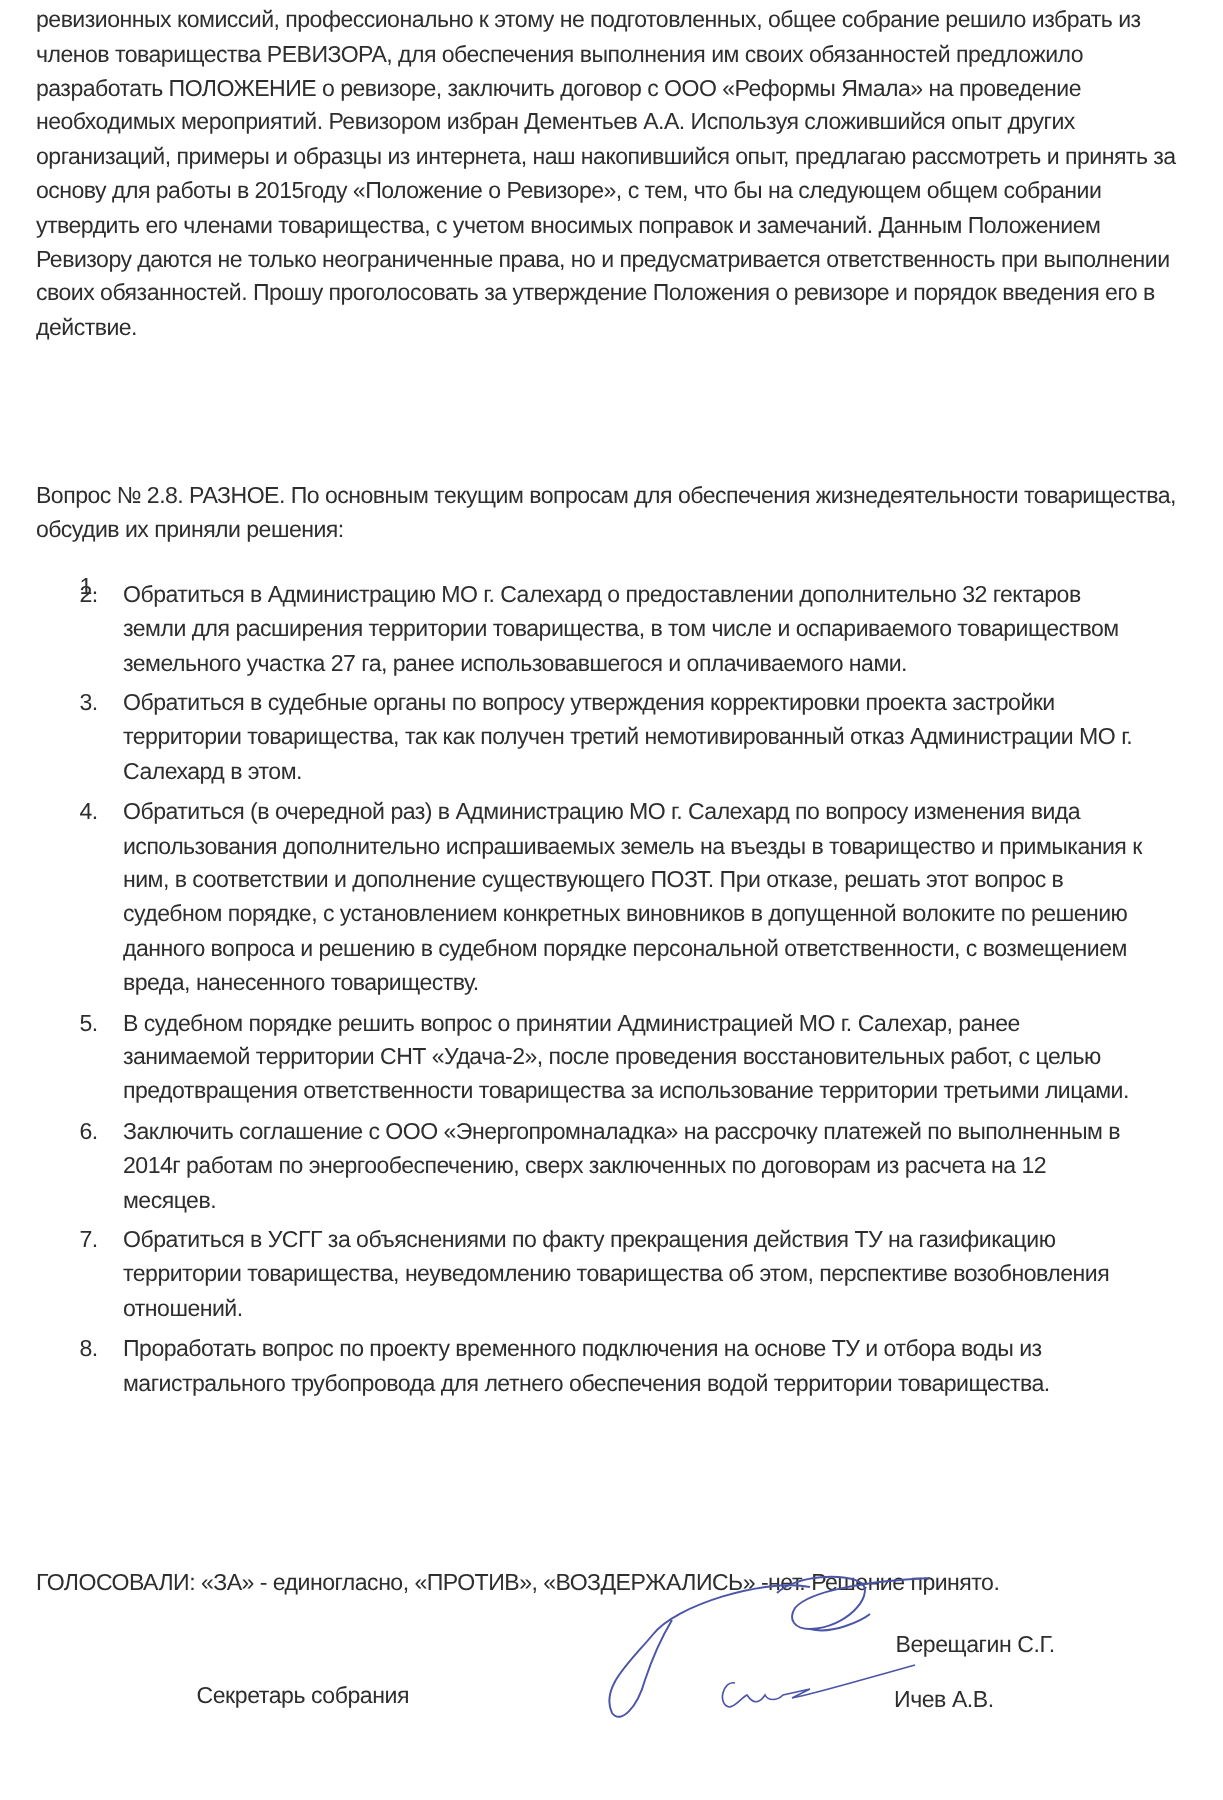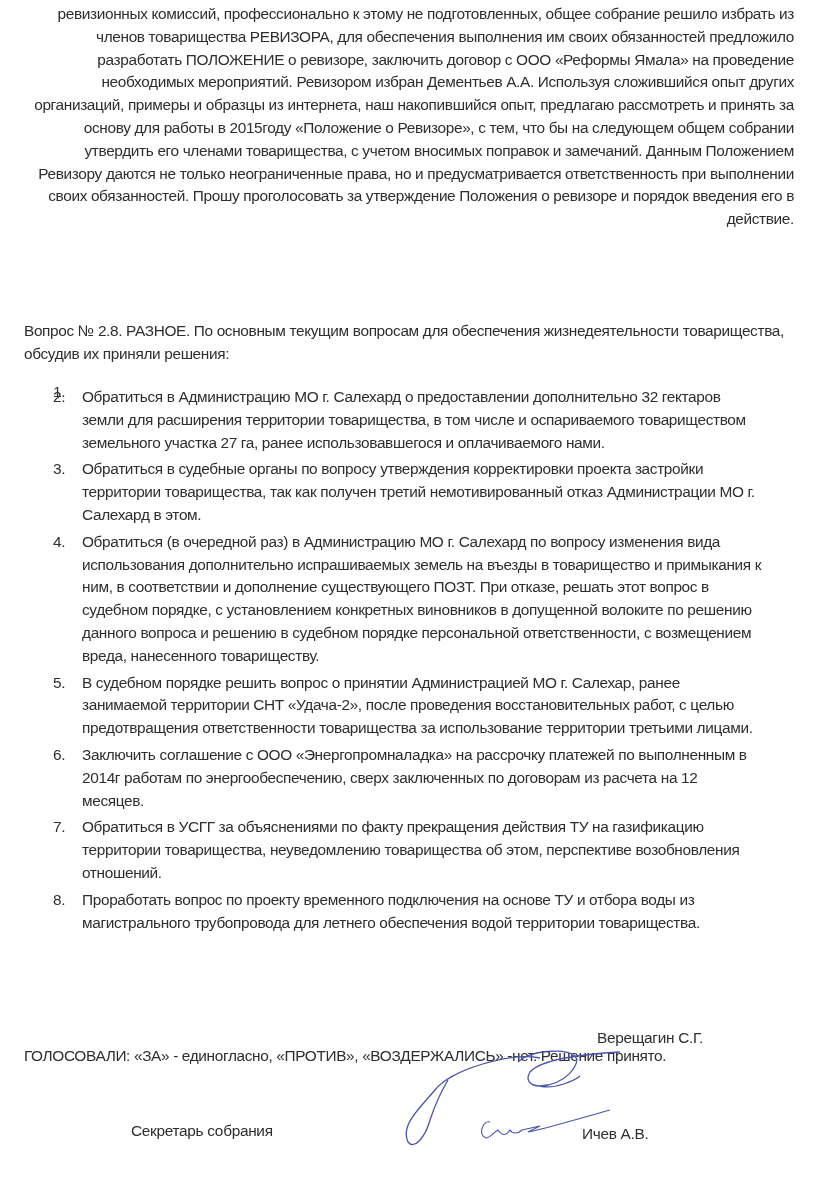--- a/index.html
+++ b/index.html
@@ -6,39 +6,39 @@
   body {
     width: 815px; height: 1200px; background: #ffffff; position: relative; overflow: hidden;
     font-family: "Liberation Sans", sans-serif; color: #2e2e2e;
   }
   .page { position: absolute; left: 0; top: 0; width: 815px; height: 1200px; }
   .para {
     position: absolute; left: 24px; width: 770px;
     font-size: 15.4px; line-height: 22.8px; letter-spacing: -0.35px;
     margin: 0;
   }
-  .p-intro { top: 3px; text-align: right; }
+  .p-intro { top: 3px; }
   .p-vote1 { top: 286px; }
   .p-q25 { top: 320px; }
   .list { position: absolute; left: 0; top: 381px; width: 815px; margin: 0; padding: 0; list-style: none; }
   .li { position: relative; padding-left: 82px; width: 680px; font-size: 15.4px; line-height: 22.8px; letter-spacing: -0.35px; }
   .li .num { position: absolute; left: 53px; top: 0; }
   .li-2 { margin-top: 5px; }
   .li-3 { margin-top: 4px; }
   .li-4 { margin-top: 4px; }
   .li-5 { margin-top: 4px; }
   .li-6 { margin-top: 4px; }
   .li-7 { margin-top: 4px; }
   .li-8 { margin-top: 4px; }
   .p-vote2 { top: 1045px; }
   .sig-row { position: absolute; font-size: 15.4px; line-height: 22.8px; letter-spacing: -0.3px; }
   .sig-chair-title { left: 110px; top: 1083px; }
-  .sig-chair-name { left: 597px; top: 1027px; }
+  .sig-chair-name { left: 597px; top: 1086px; }
   .sig-sec-title { left: 131px; top: 1120px; }
-  .sig-sec-name { left: 582px; top: 1123px; }
+  .sig-sec-name { left: 596px; top: 1123px; }
   .signature { position: absolute; left: 390px; top: 1050px; width: 240px; height: 100px; }
 </style>
 </head>
 <body>
 
 <div class="page">
 
   <p class="para p-intro">ревизионных комиссий, профессионально к этому не подготовленных, общее собрание решило избрать из членов товарищества РЕВИЗОРА, для обеспечения выполнения им своих обязанностей предложило разработать ПОЛОЖЕНИЕ о ревизоре, заключить договор с ООО «Реформы Ямала» на проведение необходимых мероприятий. Ревизором избран Дементьев А.А. Используя сложившийся опыт других организаций, примеры и образцы из интернета, наш накопившийся опыт, предлагаю рассмотреть и принять за основу для работы в  2015году  «Положение о Ревизоре», с тем, что бы на следующем общем собрании утвердить его членами товарищества, с учетом вносимых поправок и замечаний. Данным Положением Ревизору даются не только неограниченные права, но и предусматривается ответственность при выполнении своих обязанностей. Прошу проголосовать за утверждение Положения о ревизоре и порядок введения его в действие.</p>
 
 

